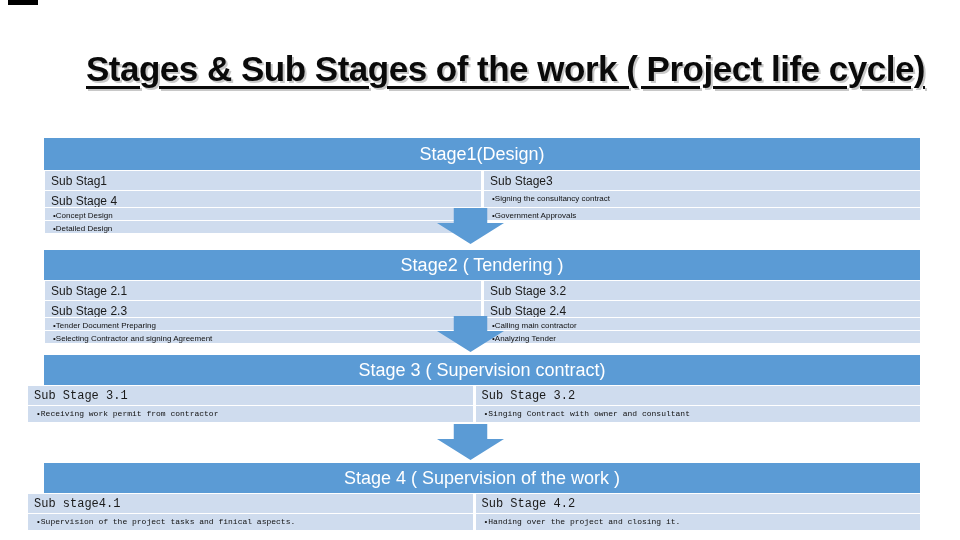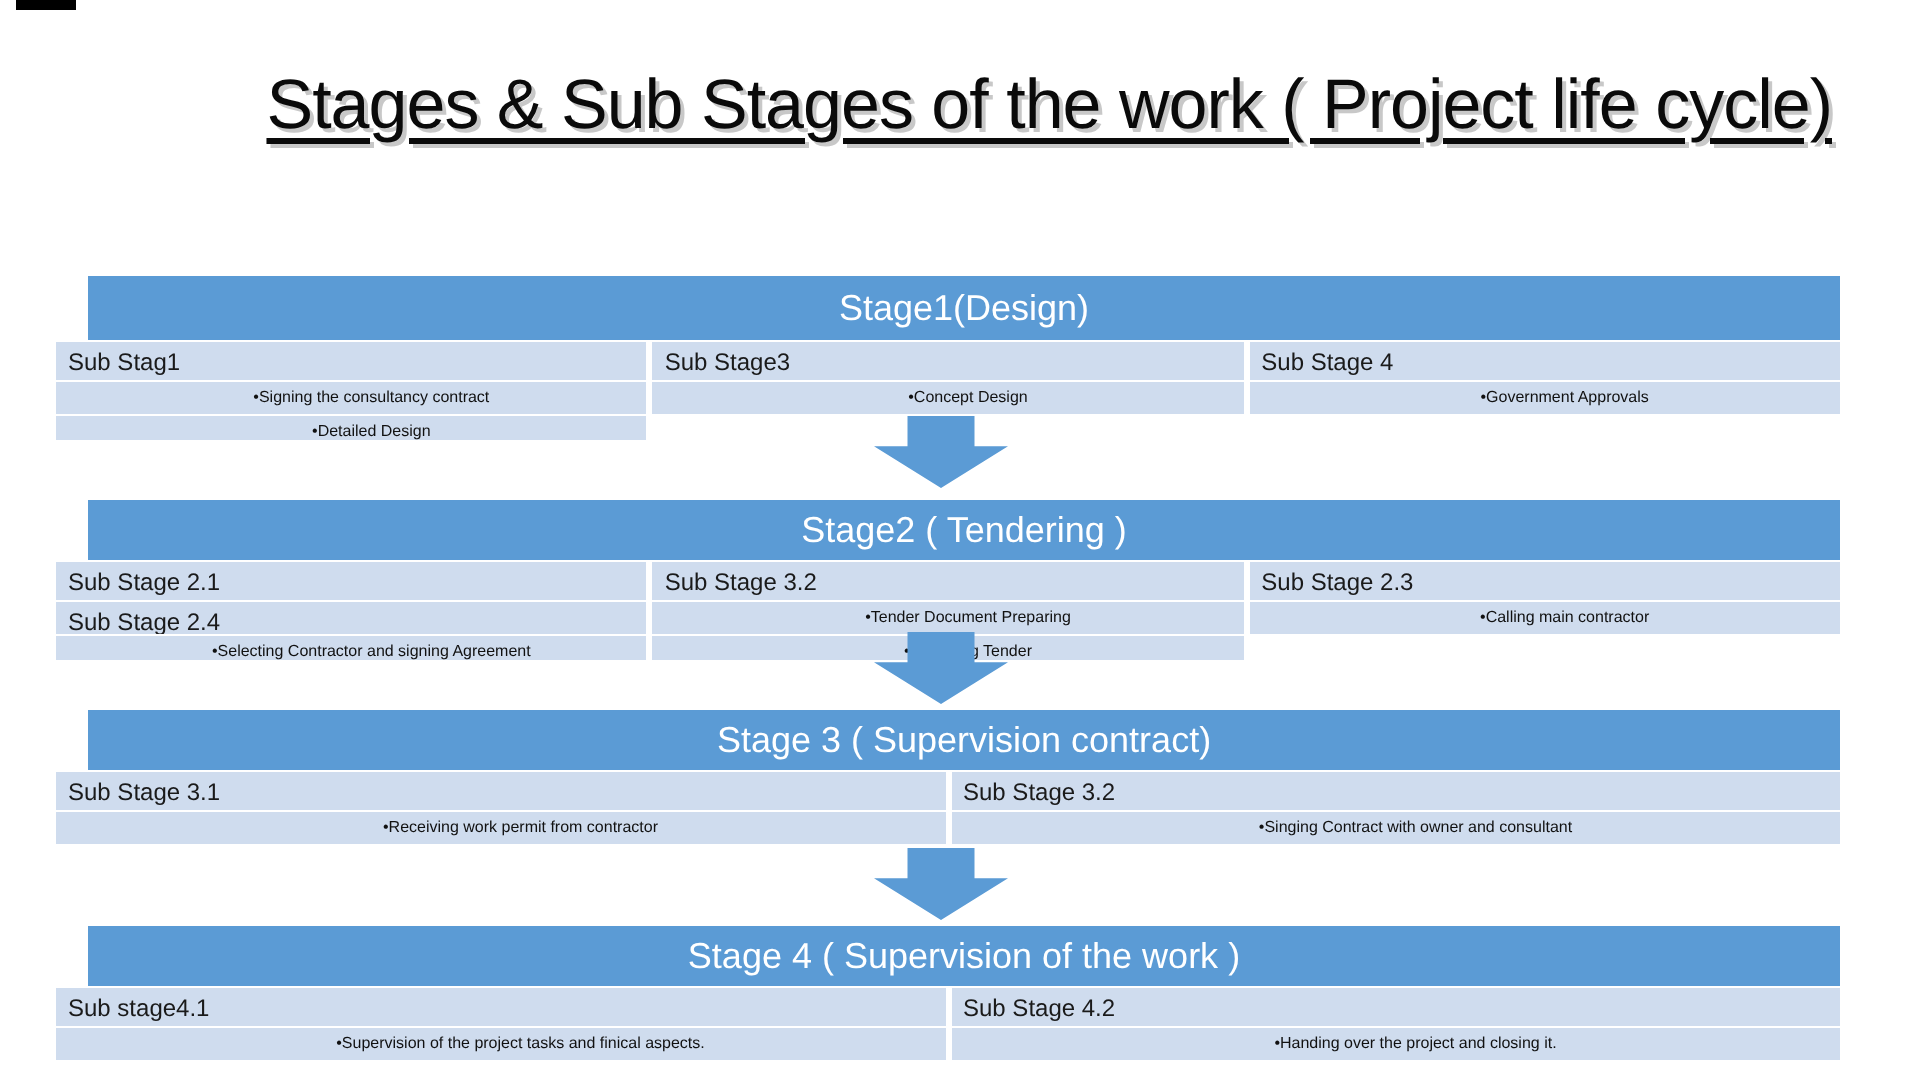--- a/index.html
+++ b/index.html
@@ -23,31 +23,30 @@
     top: 0;
     width: 30px;
     height: 5px;
     background: #000000;
   }
   .slide-title {
     position: absolute;
     left: 70px;
     top: 30px;
     width: 846px;
-    margin: 0;
+    margin: 16px;
     font-size: 35px;
-    font-weight: normal;
+    font-weight: bold;
     letter-spacing: -0.5px;
     line-height: 1.32;
     color: #0a0a0a;
     text-decoration: underline;
     text-decoration-thickness: 3px;
     text-underline-offset: 5px;
     text-shadow: 2px 2px 0 rgba(145,145,145,0.5);
-    text-align: right;
   }
   .stage {
     position: absolute;
     left: 28px;
     width: 892px;
   }
   .stage-header {
     background: #5b9bd5;
     color: #ffffff;
     text-align: center;
@@ -58,37 +57,36 @@
     margin-left: 16px;
   }
   .stage1 .stage-header { height: 32px; line-height: 32px; }
   .stage-grid {
     display: grid;
     grid-template-rows: 19px 16px;
     column-gap: 3px;
     row-gap: 1px;
     background: #ffffff;
   }
-  .cols4 { grid-template-columns: repeat(3, 1fr); }
-  .cols2 { grid-template-columns: repeat(2, 1fr); }
+  .cols4 { grid-template-columns: repeat(2, 1fr); margin-left: 17px; }
+  .cols2 { grid-template-columns: repeat(2, 1fr); font-family: Liberation Mono, monospace; }
   .cell {
     background: #cfdcee;
     overflow: hidden;
     white-space: nowrap;
   }
   .cell-title {
     font-size: 12px;
     color: #1a1a1a;
     padding: 3px 0 0 6px;
   }
   .cell-bullet {
     font-size: 8px;
     color: #111111;
-    padding: 3px 0 0 20px;
-    text-align: center;
+    padding: 3px 0 0 8px;
   }
   .down-arrow {
     position: absolute;
     left: 437px;
     width: 67px;
     height: 36px;
     background: #5b9bd5;
     clip-path: polygon(25% 0, 75% 0, 75% 42%, 100% 42%, 50% 100%, 0 42%, 25% 42%);
   }
   .arrow-1 { top: 208px; }

